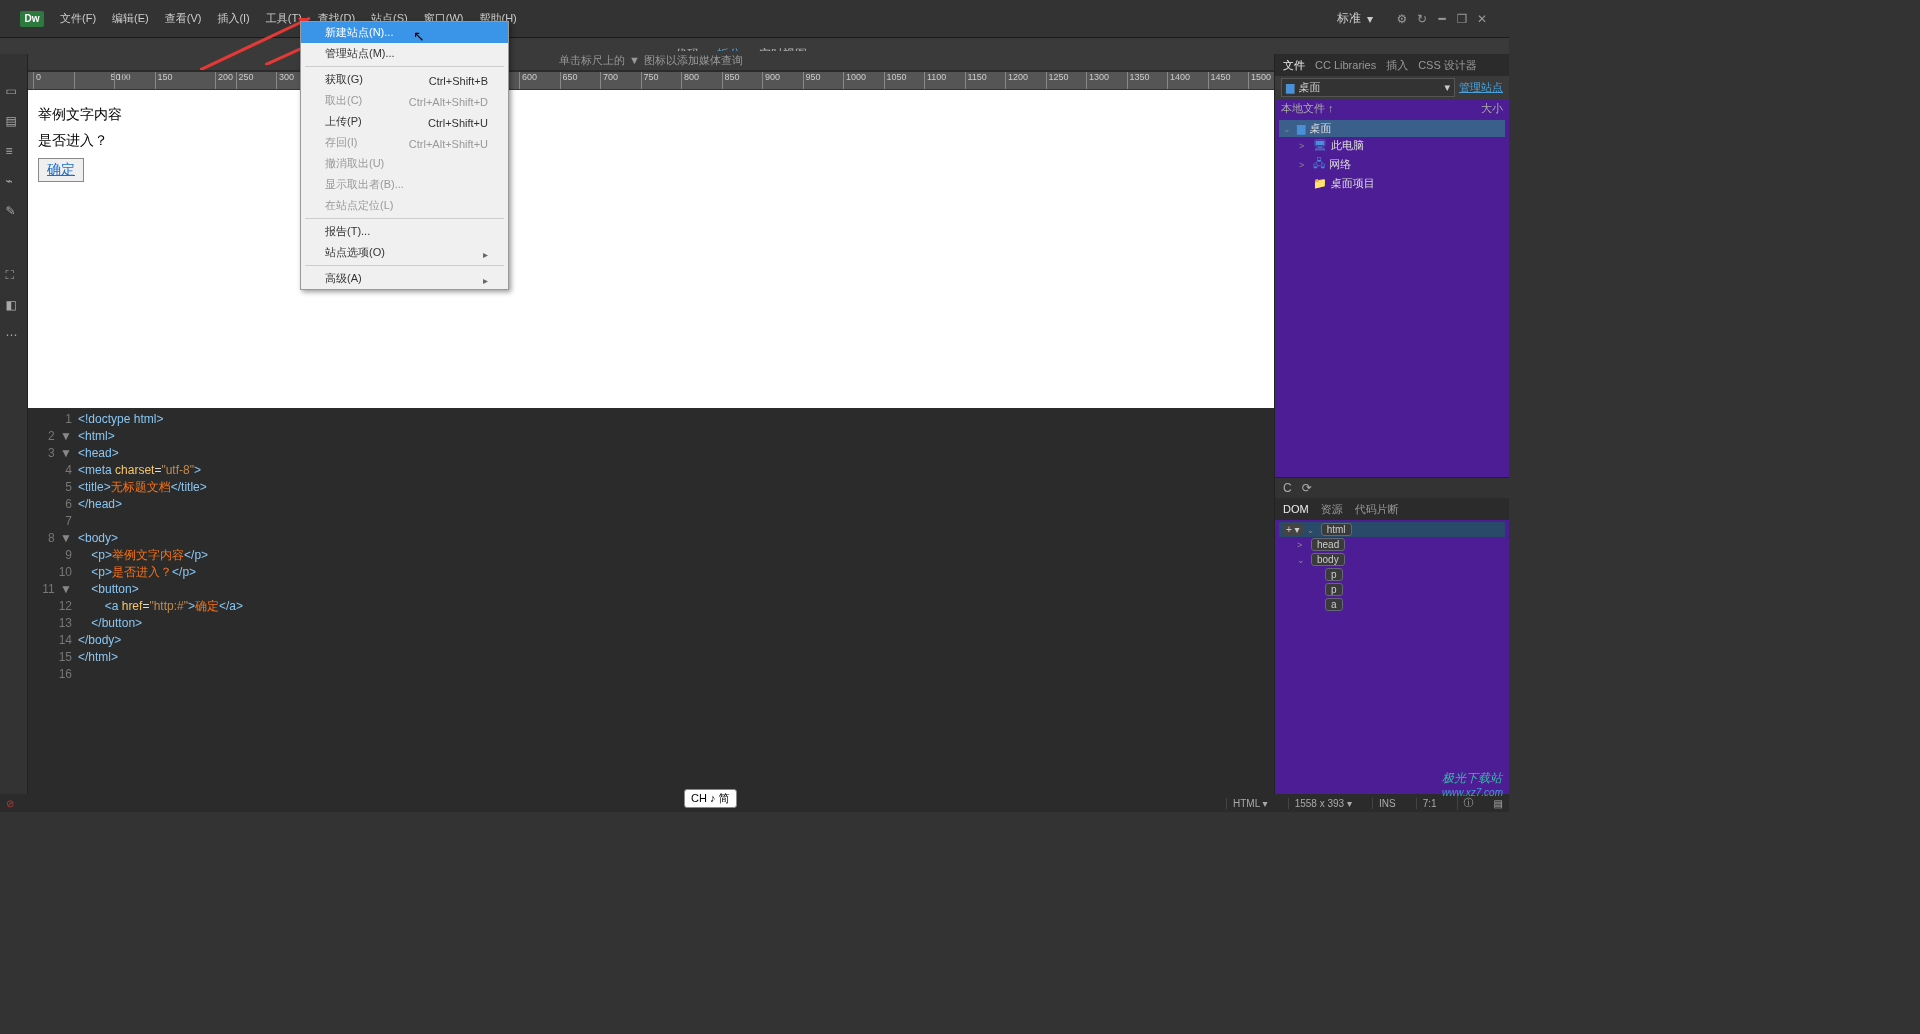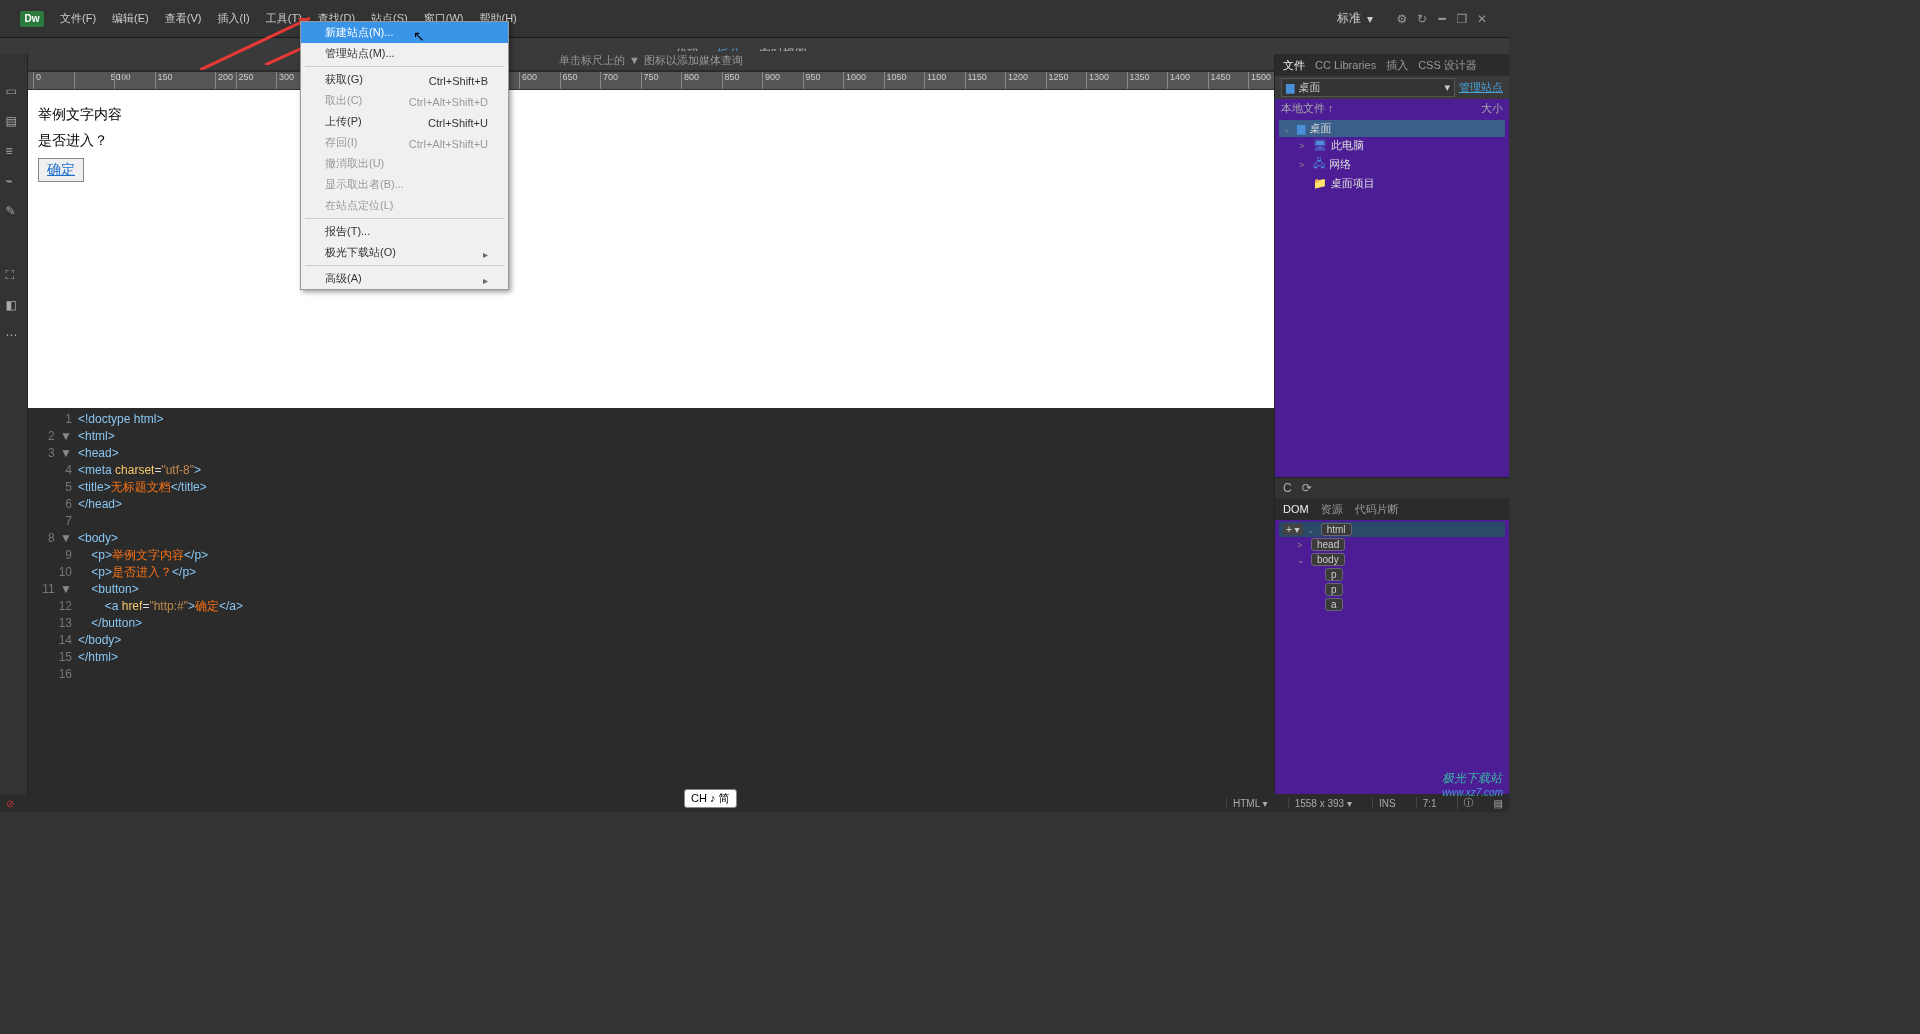--- a/index.html
+++ b/index.html
@@ -164,21 +164,21 @@
       <span>显示取出者(B)...</span>
     </div>
     <div class="dd-item disabled">
       <span>在站点定位(L)</span>
     </div>
     <div class="dd-sep"></div>
     <div class="dd-item">
       <span>报告(T)...</span>
     </div>
     <div class="dd-item">
-      <span>极光下载站(O)</span>
+      <span>站点选项(O)</span>
       <span class="dd-sub">▸</span>
     </div>
     <div class="dd-sep"></div>
     <div class="dd-item">
       <span>高级(A)</span>
       <span class="dd-sub">▸</span>
     </div>
   </div>
 <div class="cursor-arrow">↖</div>
 

